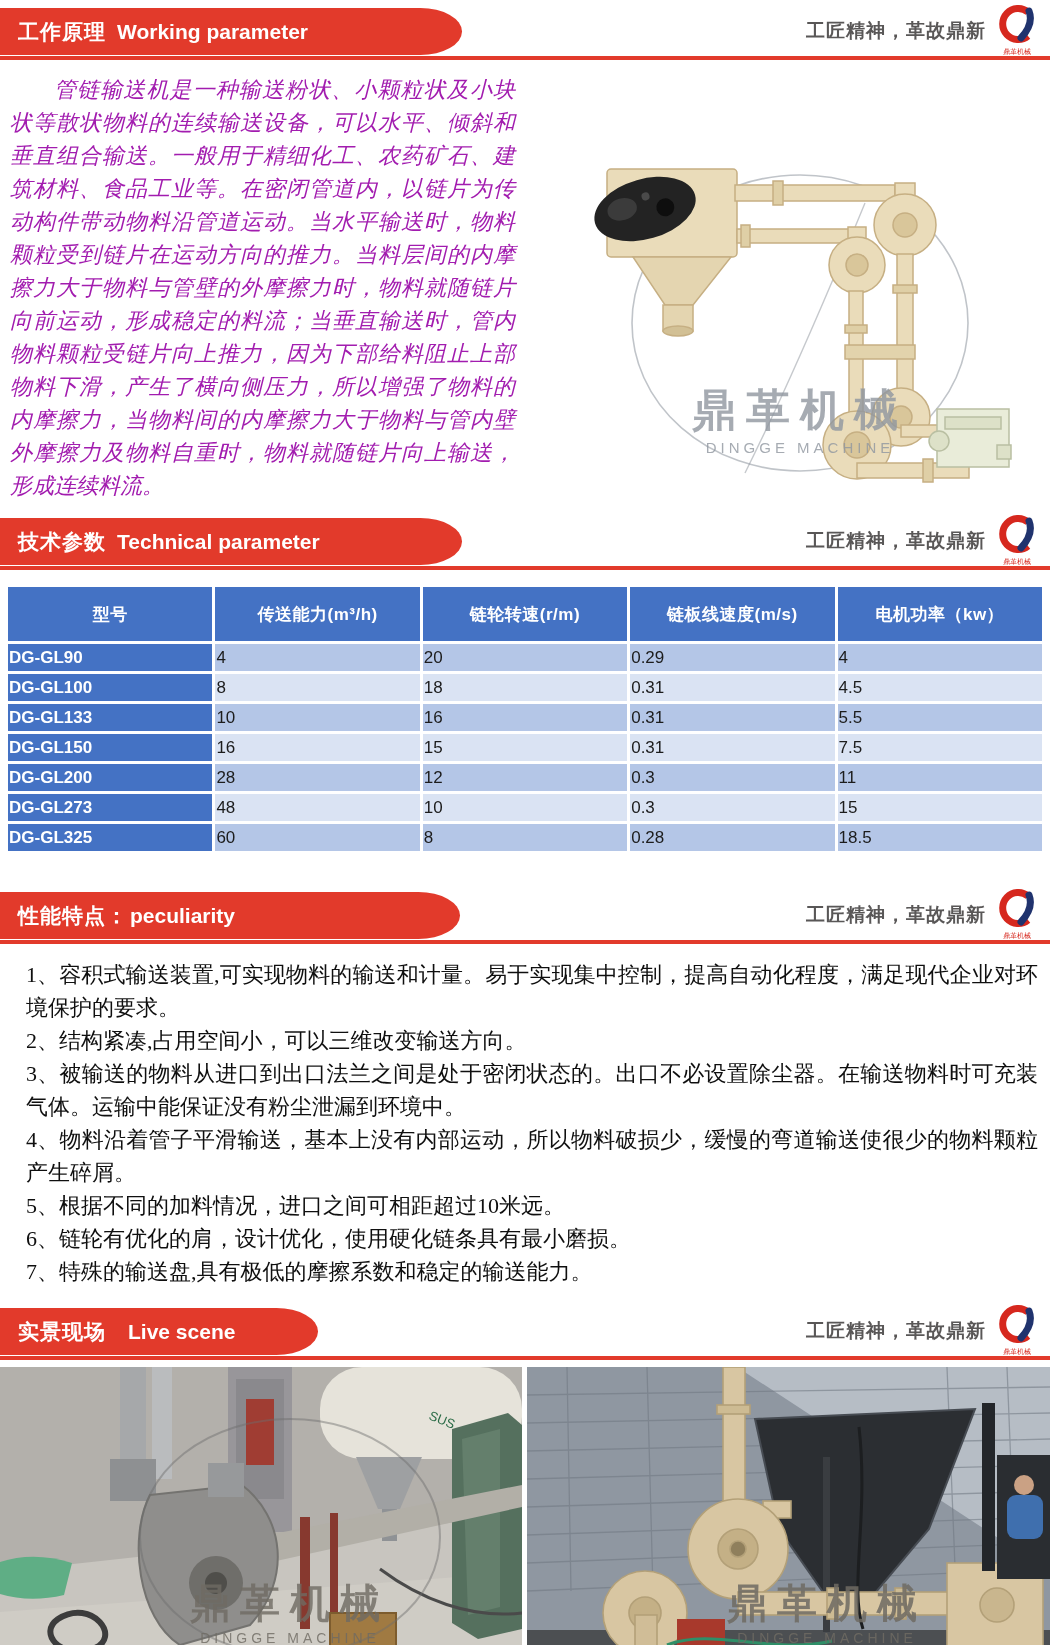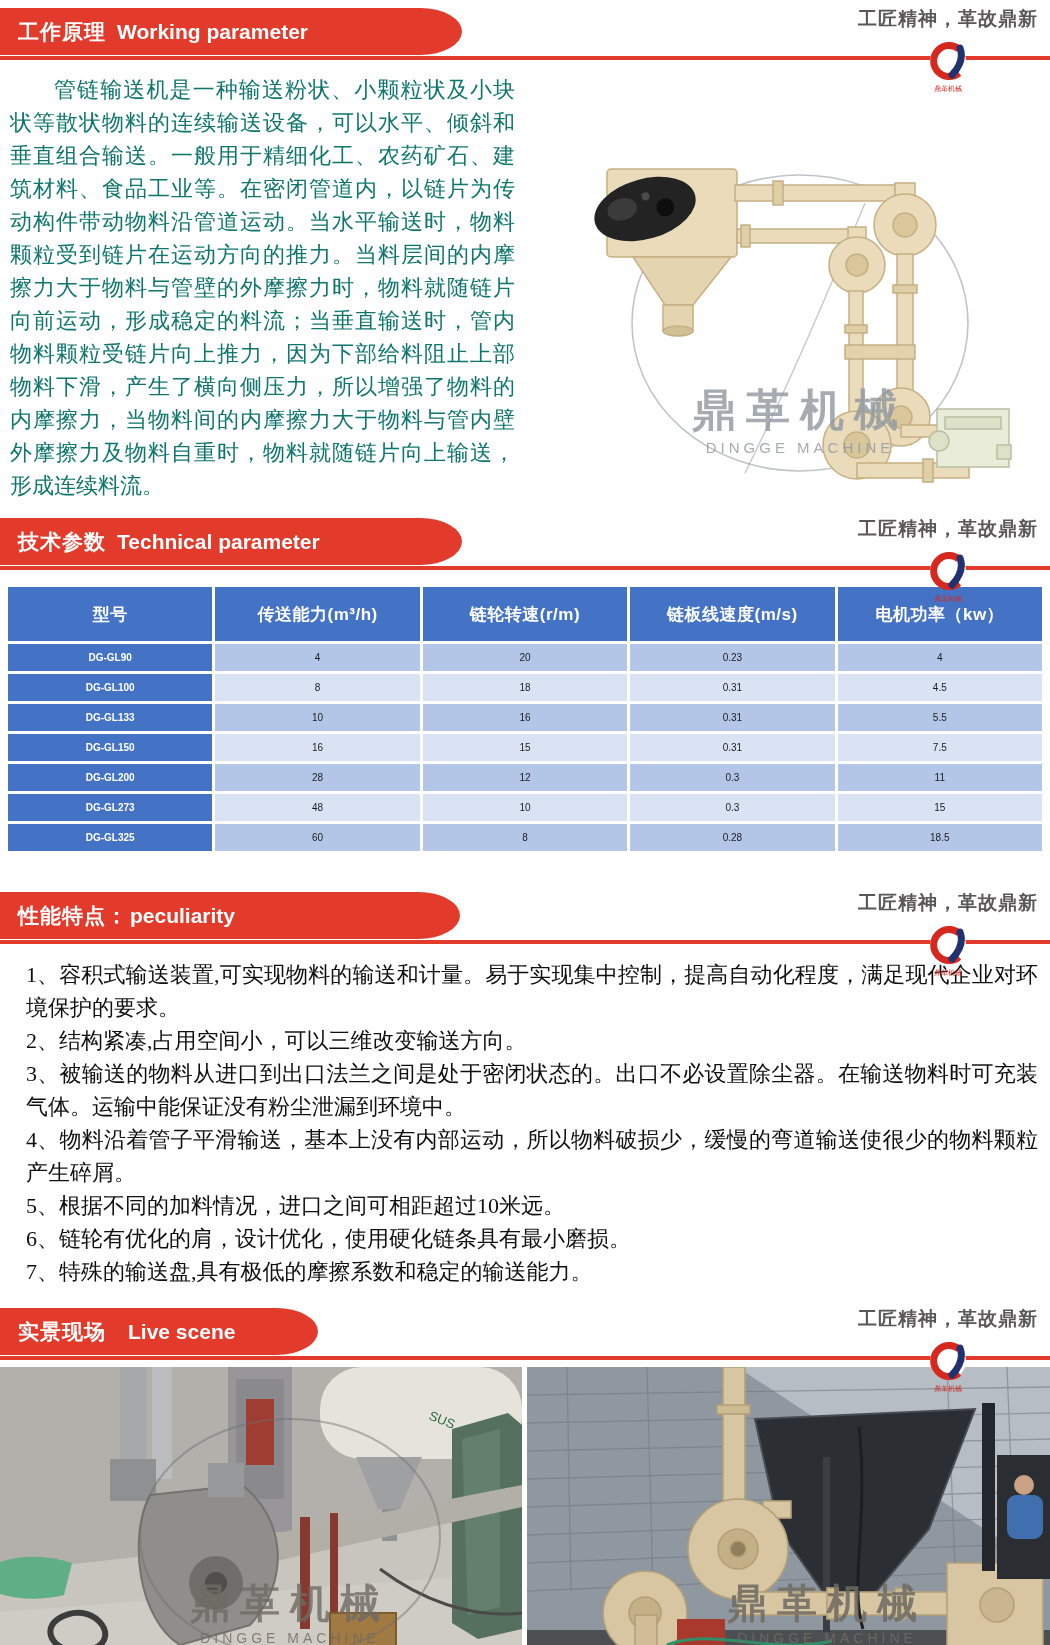--- a/index.html
+++ b/index.html
@@ -12,45 +12,45 @@
   
   .sec-head{position:relative;height:60px;}
   .sec-line{position:absolute;left:0;right:0;bottom:0;height:4px;background:#e23a2b;}
   .pill{
     position:absolute;left:0;top:8px;height:47px;background:#e23a2b;z-index:2;
     border-radius:0 46px 46px 0 / 0 26px 26px 0;
     display:flex;align-items:center;padding-left:18px;box-sizing:border-box;color:#fff;
   }
   .pill .t-zh{font-size:21px;font-weight:bold;letter-spacing:1px;white-space:nowrap;}
   .pill .t-en{font-size:21px;font-weight:bold;margin-left:11px;white-space:nowrap;}
-  .head-right{position:absolute;right:12px;top:6px;height:49px;display:flex;align-items:center;gap:10px;z-index:1;flex-direction:column;}
+  .head-right{position:absolute;right:12px;top:6px;height:49px;display:flex;align-items:center;gap:10px;z-index:1;}
   .slogan{font-size:19px;font-weight:bold;color:#595757;letter-spacing:1px;white-space:nowrap;}
   .logo{width:42px;height:52px;}
   .logo svg{display:block;width:42px;height:52px;}
 
   
   .wp-section{height:450px;display:flex;box-sizing:border-box;padding:13px 6px 0 10px;}
   .wp-text{
     width:505px;flex:none;
     font-family:"Liberation Serif","DejaVu Serif",serif;
-    font-size:22px;line-height:33px;text-align:justify;text-indent:44px;color:#0f766e;
+    font-size:22px;line-height:33px;text-align:justify;text-indent:44px;color:#a21caf;font-style:italic;
   }
   .wp-image{flex:1;display:flex;justify-content:center;align-items:flex-start;}
   .wp-image svg{display:block;}
 
   
   .param-table{
-    margin:14px 5px 0 5px;width:1040px;border-collapse:collapse;text-align:center;
+    margin:14px 5px 0 5px;width:1040px;border-collapse:collapse;
     table-layout:fixed;
   }
   .param-table th{
     background:#4472c4;color:#fff;font-size:17px;font-weight:bold;height:52px;
     border:3px solid #fff;letter-spacing:0.5px;
   }
-  .param-table td{border:3px solid #fff;font-size:10px;height:25px;color:#1c1c1c;}
+  .param-table td{border:3px solid #fff;font-size:17px;height:25px;color:#1c1c1c;}
   .param-table td.model{background:#4472c4;color:#fff;font-weight:bold;}
   .param-table tr.odd  td.val{background:#b4c6e7;}
   .param-table tr.even td.val{background:#dae3f3;}
 
   
   .sec-head.h3{margin-top:30px;text-align:center;}
   .features{
     padding:14px 12px 0 26px;
     font-family:"Liberation Serif","DejaVu Serif",serif;
     font-size:22px;line-height:33px;color:#0f0f0f;text-align:justify;
@@ -183,21 +183,21 @@
           <th>链轮转速(r/m)</th>
           <th>链板线速度(m/s)</th>
           <th>电机功率（kw）</th>
         </tr>
     </thead>
     <tbody>
         <tr class="odd">
           <td class="model">DG-GL90</td>
           <td class="val">4</td>
           <td class="val">20</td>
-          <td class="val">0.23</td>
+          <td class="val">0.29</td>
           <td class="val">4</td>
         </tr>
         <tr class="even">
           <td class="model">DG-GL100</td>
           <td class="val">8</td>
           <td class="val">18</td>
           <td class="val">0.31</td>
           <td class="val">4.5</td>
         </tr>
         <tr class="odd">

